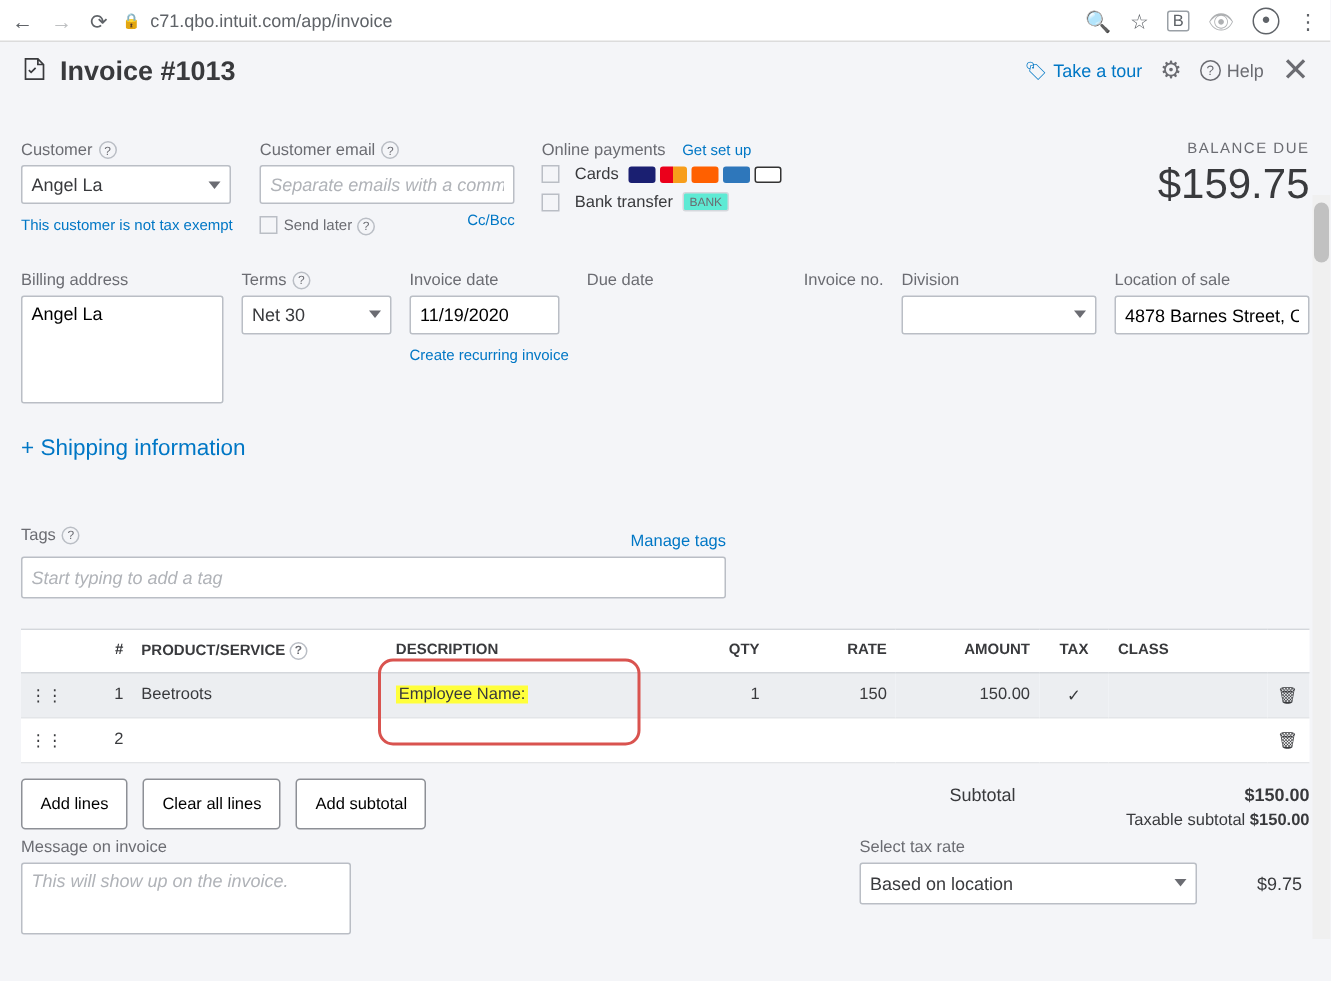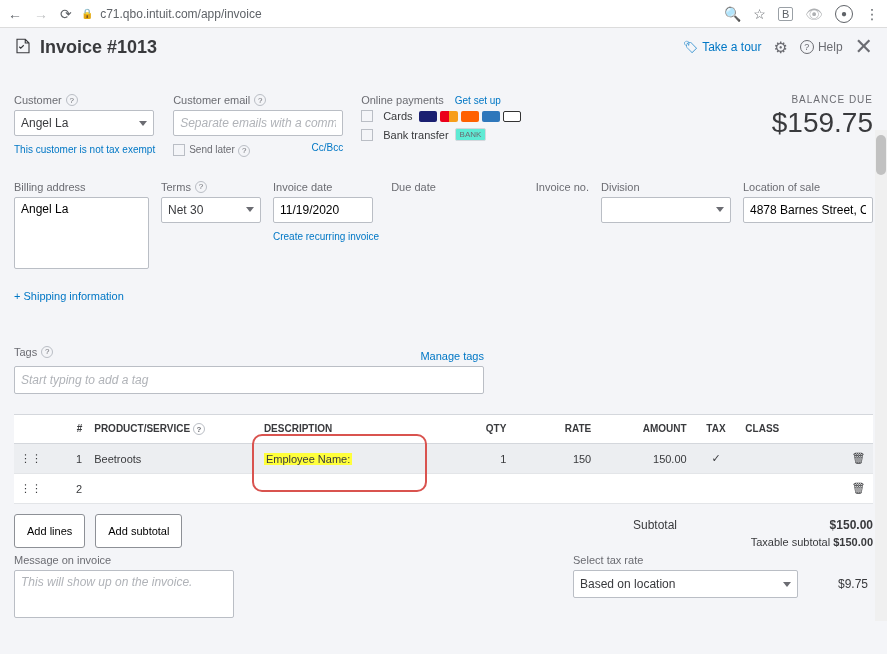--- a/index.html
+++ b/index.html
@@ -55,21 +55,21 @@
   
   .row2 { display:flex; gap:12px; margin-top:24px;}
   .addr-box { width:135px; height:72px; resize:none;}
   .termsel { width:100px;}
   .datein { width:100px; height:26px;}
   .invno { width:100px; height:26px;}
   .divsel { width:130px;}
   .locin { width:130px; height:26px;}
   .rightcol { margin-left:auto; display:flex; flex-direction:row; gap:12px;}
   
-  .ship-link { color:#0077c5; font-size:11px; margin-top:18px; display:block;}
+  .ship-link { color:#0077c5; font-size:15px; margin-top:18px; display:block;}
   
   .tag-row { margin-top:44px; display:flex; justify-content:space-between; width:470px;align-items:flex-end;}
   .tag-in { width:470px; height:28px; margin-top:4px;}
   
   
   table.lines { width:100%; border-collapse:collapse; margin-top:20px; background:#fff;}
   table.lines th { font-size:10px; font-weight:600; color:#393a3d; text-align:left; padding:8px 6px; border-top:1px solid #d4d7dc; border-bottom:1px solid #d4d7dc;}
   table.lines td { font-size:11px; padding:8px 6px; border-bottom:1px solid #e3e5e8; color:#393a3d;}
   table.lines tr.body1 td { background:#eceef1;}
   .drag { color:#babec5; cursor:grab;}
@@ -301,20 +301,21 @@
             <td class="trash">🗑</td>
           </tr>
         </tbody>
       </table>
     </div>
 
     
     <div style="display:flex;">
       <div class="line-btns">
         <button class="btn-outline">Add lines</button>
+        <button class="btn-outline">Clear all lines</button>
         <button class="btn-outline">Add subtotal</button>
       </div>
       <div style="margin-left:auto;margin-top:10px;">
         <div class="trow" style="width:240px;">
             <span>Subtotal</span>
             <b>$150.00</b>
           </div>
         <div style="text-align:right;font-size:11px;"><span>Taxable subtotal</span> <b>$150.00</b></div>
       </div>
     </div>

